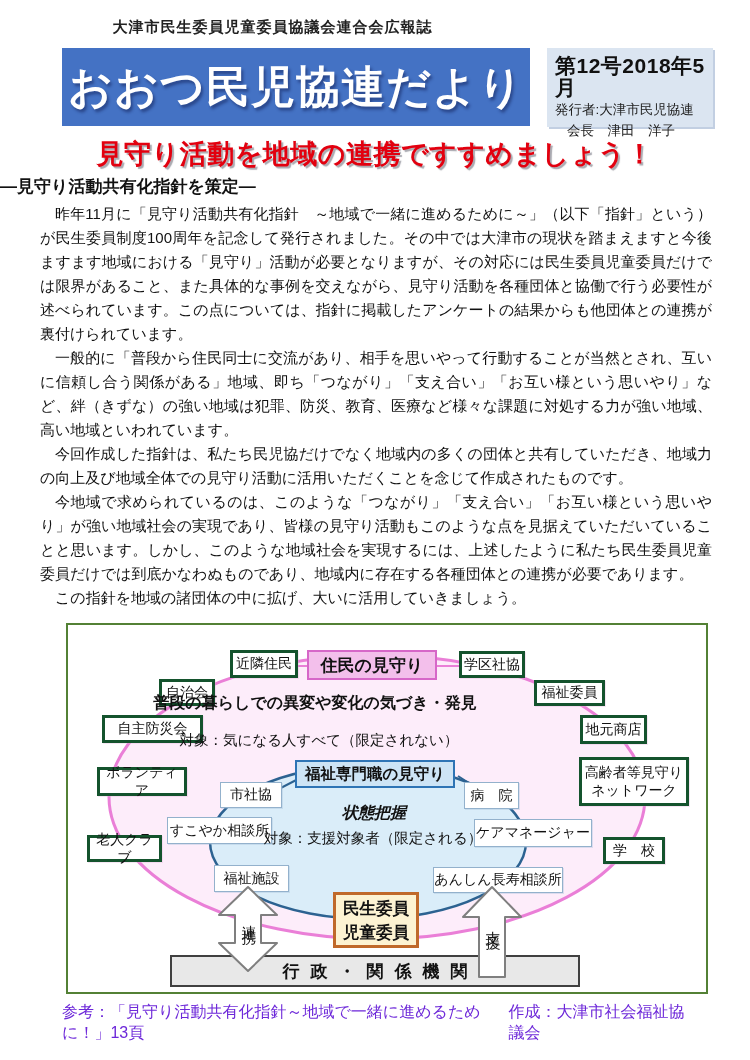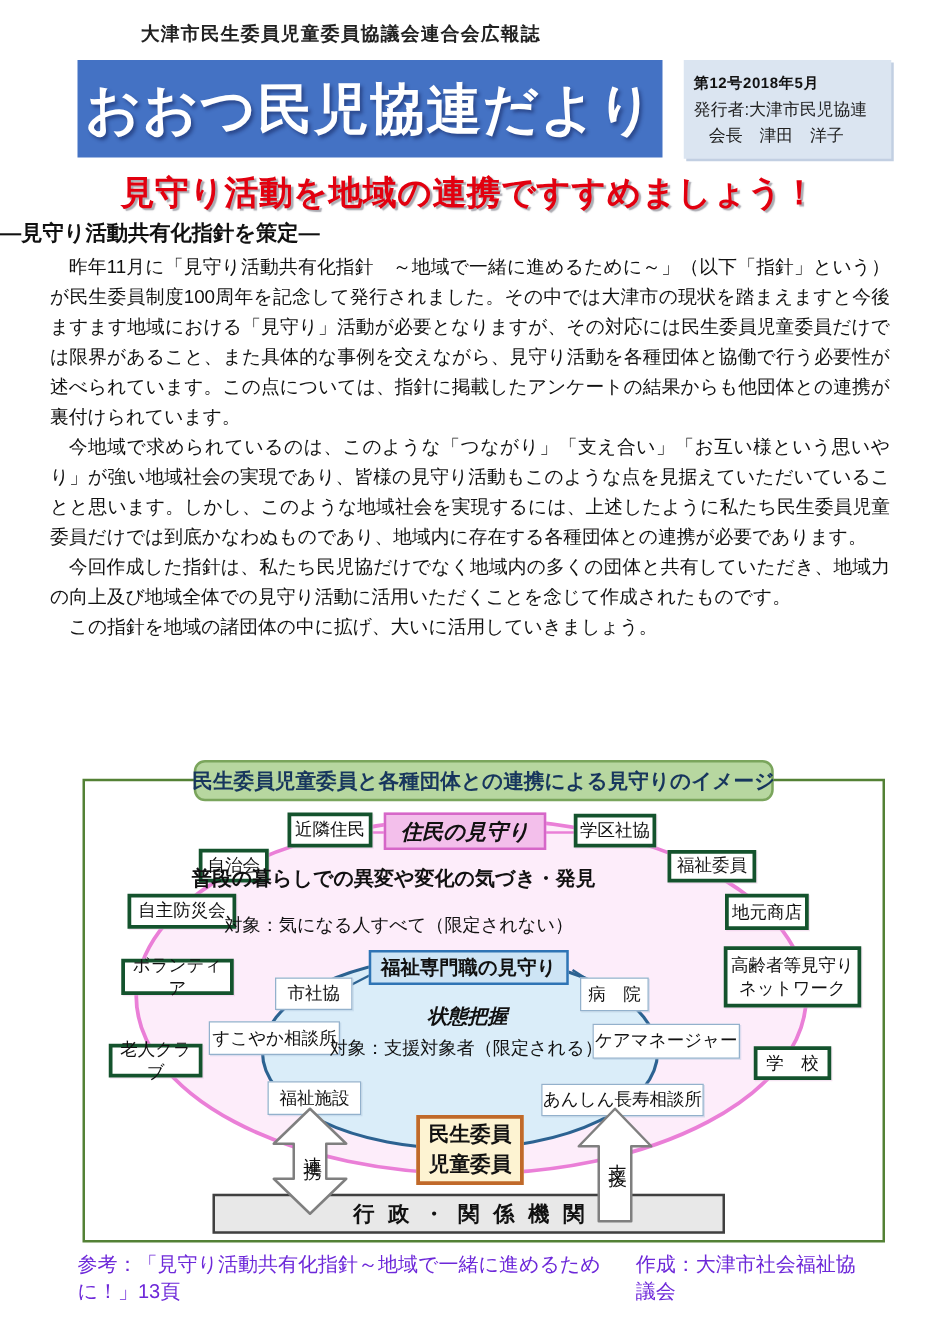--- a/index.html
+++ b/index.html
@@ -9,21 +9,21 @@
   }
   
   .magazine-line{position:absolute;top:18px;left:0;width:545px;text-align:center;
     font-size:15px;font-weight:bold;color:#222;letter-spacing:1px;}
   .banner{position:absolute;left:62px;top:48px;width:468px;height:78px;background:#4472c4;
     display:flex;align-items:center;justify-content:center;}
   .banner-title{color:#fff;font-size:44px;font-weight:bold;letter-spacing:1px;
     text-shadow:2px 3px 3px rgba(10,20,70,.45);white-space:nowrap;}
   .issue-box{position:absolute;left:547px;top:48px;width:166px;height:79px;background:#dbe5f1;
     box-shadow:2px 2px 0 #c2cfe2;padding:7px 8px;box-sizing:border-box;}
-  .issue-no{font-size:12px;font-weight:bold;color:#111;letter-spacing:.5px;line-height:22px;}
+  .issue-no{font-size:21px;font-weight:bold;color:#111;letter-spacing:.5px;line-height:22px;}
   .issue-pub{font-size:13.5px;color:#222;line-height:21px;}
   .issue-chair{font-size:13.5px;color:#222;line-height:21px;padding-left:12px;}
   
   .headline{position:absolute;top:136px;left:0;width:750px;text-align:center;
     font-size:27px;font-weight:bold;color:#e2000f;letter-spacing:.5px;
     text-shadow:2px 2px 1px rgba(140,140,150,.75);}
   .subtitle{position:absolute;top:175px;left:0;width:750px;
     font-size:17px;font-weight:bold;color:#111;}
   
   .body-text{position:absolute;left:40px;top:202px;width:672px;}
@@ -37,21 +37,21 @@
     display:flex;align-items:center;justify-content:center;
     font-size:16.5px;font-weight:bold;color:#17365d;white-space:nowrap;}
   .base-svg{position:absolute;left:0;top:0;z-index:0;}
   .arrow-svg{position:absolute;left:0;top:0;z-index:3;pointer-events:none;}
   .dg-label{position:absolute;z-index:2;background:#fff;border:3px solid #14532d;
     box-sizing:border-box;display:flex;align-items:center;justify-content:center;
     font-size:14px;color:#111;text-align:center;line-height:1.25;box-shadow:1px 1px 0 rgba(230,180,220,.35);}
   .dg-label.inner{border:1px solid #93b1cc;box-shadow:1px 1px 0 rgba(160,190,215,.35);}
   .resident-box{position:absolute;left:239px;top:25px;width:130px;height:30px;z-index:2;
     background:#f3bfeb;border:2px solid #d667c8;box-sizing:border-box;
-    display:flex;align-items:center;justify-content:center;font-size:17px;font-weight:bold;color:#111;font-style:italic;}
+    display:flex;align-items:center;justify-content:center;font-size:17px;font-weight:bold;color:#111;}
   .prof-box{position:absolute;left:227px;top:135px;width:160px;height:28px;z-index:2;
     background:#cde4f5;border:2px solid #2e74b5;box-sizing:border-box;
     display:flex;align-items:center;justify-content:center;font-size:15.5px;font-weight:bold;color:#111;}
   .dg-text{position:absolute;z-index:2;text-align:center;color:#111;white-space:nowrap;}
   .daily-notice{left:62px;top:68px;width:370px;font-size:16px;font-weight:bold;text-align:center;}
   .daily-target{left:66px;top:106px;width:370px;font-size:14.5px;}
   .status-grasp{left:246px;top:178px;width:120px;font-size:16px;font-weight:bold;font-style:italic;}
   .status-target{left:155px;top:204px;width:300px;font-size:14.5px;}
   .minsei-box{position:absolute;left:265px;top:267px;width:86px;height:56px;z-index:2;
     background:#fdf3d2;border:3px solid #c0692a;box-sizing:border-box;
@@ -82,42 +82,42 @@
     <div class="issue-no">第12号2018年5月</div>
     <div class="issue-pub">発行者:大津市民児協連</div>
     <div class="issue-chair">会長　津田　洋子</div>
   </div>
 
   <div class="headline">見守り活動を地域の連携ですすめましょう！</div>
   <div class="subtitle">―見守り活動共有化指針を策定―</div>
 
   <div class="body-text">
     <p>昨年11月に「見守り活動共有化指針　～地域で一緒に進めるために～」（以下「指針」という）が民生委員制度100周年を記念して発行されました。その中では大津市の現状を踏まえますと今後ますます地域における「見守り」活動が必要となりますが、その対応には民生委員児童委員だけでは限界があること、また具体的な事例を交えながら、見守り活動を各種団体と協働で行う必要性が述べられています。この点については、指針に掲載したアンケートの結果からも他団体との連携が裏付けられています。</p>
+    <p>一般的に「普段から住民同士に交流があり、相手を思いやって行動することが当然とされ、互いに信頼し合う関係がある」地域、即ち「つながり」「支え合い」「お互い様という思いやり」など、絆（きずな）の強い地域は犯罪、防災、教育、医療など様々な課題に対処する力が強い地域、高い地域といわれています。</p>
+    <p>今回作成した指針は、私たち民児協だけでなく地域内の多くの団体と共有していただき、地域力の向上及び地域全体での見守り活動に活用いただくことを念じて作成されたものです。</p>
     <p>今地域で求められているのは、このような「つながり」「支え合い」「お互い様という思いやり」が強い地域社会の実現であり、皆様の見守り活動もこのような点を見据えていただいていることと思います。しかし、このような地域社会を実現するには、上述したように私たち民生委員児童委員だけでは到底かなわぬものであり、地域内に存在する各種団体との連携が必要であります。</p>
-    <p>今回作成した指針は、私たち民児協だけでなく地域内の多くの団体と共有していただき、地域力の向上及び地域全体での見守り活動に活用いただくことを念じて作成されたものです。</p>
     <p>この指針を地域の諸団体の中に拡げ、大いに活用していきましょう。</p>
   </div>
 
   <div class="diagram">
-    <div class="diagram-title">民生委員児童委員と各種団体との連携による見守りのイメージ</div>
 
     <svg class="base-svg" width="638" height="367" viewBox="0 0 638 367">
       <ellipse cx="309" cy="172" rx="268" ry="142" fill="#fdedfa" stroke="#ea7fd7" stroke-width="3"></ellipse>
       <ellipse cx="300" cy="217" rx="158" ry="77" fill="#daedf9" stroke="#2c6291" stroke-width="2.5"></ellipse>
       <line x1="222" y1="41" x2="248" y2="41" stroke="#ea7fd7" stroke-width="2"></line>
       <line x1="360" y1="41" x2="398" y2="41" stroke="#ea7fd7" stroke-width="2"></line>
       <line x1="205" y1="167" x2="236" y2="151" stroke="#2c6291" stroke-width="2"></line>
       <line x1="390" y1="151" x2="415" y2="167" stroke="#2c6291" stroke-width="2"></line>
     </svg>
 
     <div class="dg-label" style="left:162px;top:25px;width:68px;height:28px;">近隣住民</div>
     <div class="dg-label" style="left:391px;top:26px;width:66px;height:27px;">学区社協</div>
     <div class="dg-label" style="left:91px;top:54px;width:56px;height:27px;">自治会</div>
     <div class="dg-label" style="left:466px;top:55px;width:71px;height:26px;">福祉委員</div>
-    <div class="dg-label" style="left:34px;top:90px;width:87px;height:28px;">自主防災会</div>
+    <div class="dg-label" style="left:34px;top:90px;width:101px;height:28px;">自主防災会</div>
     <div class="dg-label" style="left:512px;top:90px;width:67px;height:29px;">地元商店</div>
     <div class="dg-label" style="left:29px;top:142px;width:90px;height:29px;">ボランティア</div>
     <div class="dg-label" style="left:511px;top:132px;width:110px;height:49px;flex-direction:column;">
       <span>高齢者等見守り</span>
       <span>ネットワーク</span>
     </div>
     <div class="dg-label" style="left:19px;top:210px;width:75px;height:27px;">老人クラブ</div>
     <div class="dg-label" style="left:535px;top:212px;width:62px;height:27px;">学　校</div>
 
     <div class="dg-label inner" style="left:152px;top:157px;width:62px;height:26px;">市社協</div>

